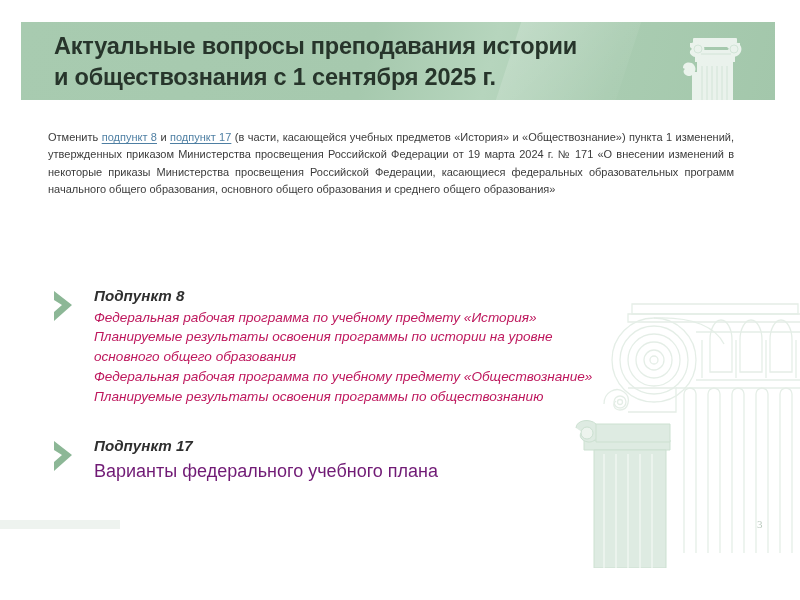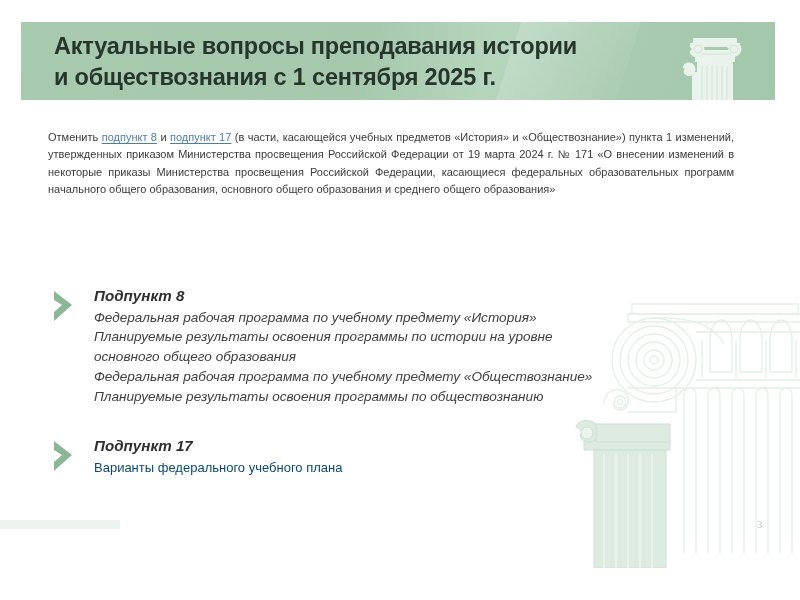--- a/index.html
+++ b/index.html
@@ -131,30 +131,30 @@
   }
   .block-heading {
     color: #2f2f2f;
     font-size: 15.2px;
     font-weight: bold;
     font-style: italic;
     line-height: 1.35;
     margin-bottom: 1px;
   }
   .block-line {
-    color: #404040;
+    color: #be185d;
     font-size: 13.6px;
     font-style: italic;
     line-height: 1.47;
     white-space: pre-line;
   }
   #block-subclause-17 .block-line {
     font-style: normal;
-    color: #0c4a6e;
-    font-size: 13px;
+    color: #701a75;
+    font-size: 18px;
   }
 
   
   #page-number {
     position: absolute;
     left: 757px;
     top: 518px;
     font-size: 11px;
     color: #b9c9bd;
     font-family: "Liberation Serif", serif;

